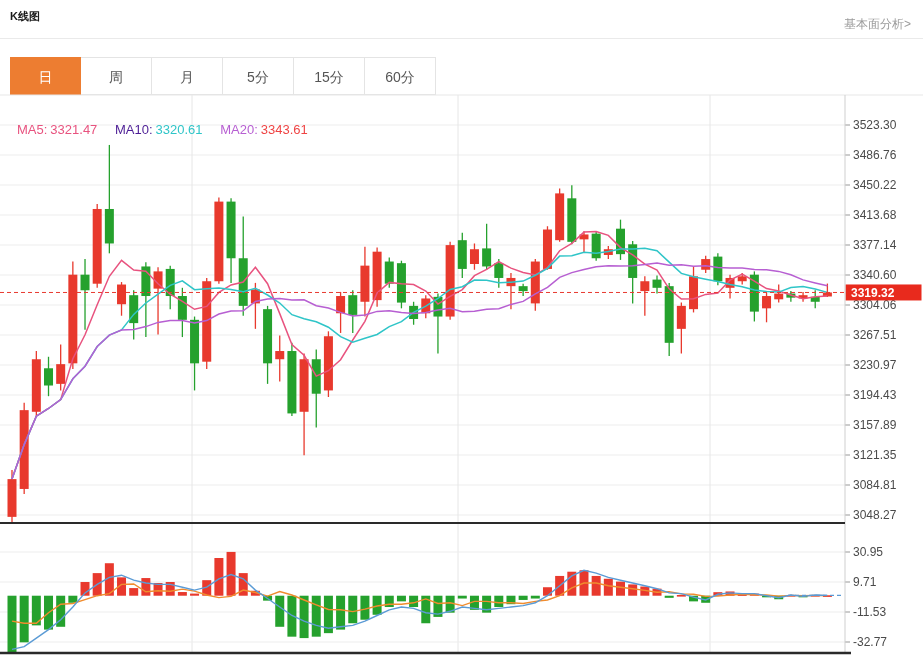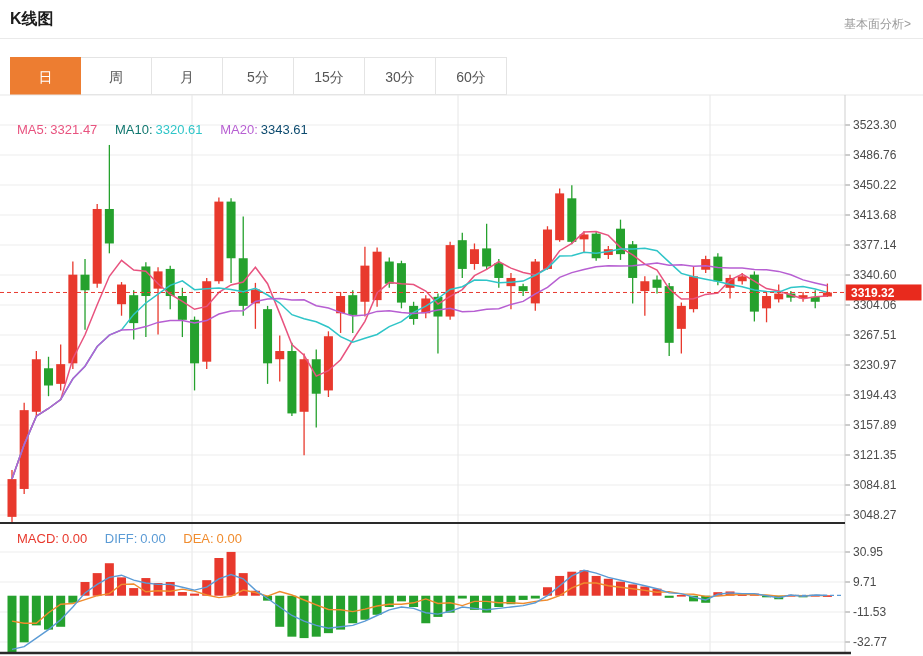--- a/index.html
+++ b/index.html
@@ -1,18 +1,18 @@
 <!DOCTYPE html>
 <html><head>
 <meta charset="utf-8">
 <style>
   html,body{margin:0;padding:0;background:#fff;}
   .stage{position:relative;width:923px;height:656px;background:#fff;overflow:hidden;
          font-family:"Liberation Sans","DejaVu Sans",sans-serif;}
-  .page-title{position:absolute;top:9px;left:10px;font-size:16px;font-weight:bold;color:#1b1b1b;}
+  .page-title{position:absolute;top:9px;left:10px;font-size:11px;font-weight:bold;color:#1b1b1b;}
   .top-link{position:absolute;top:16px;right:12px;font-size:12px;color:#9a9a9a;cursor:pointer;}
   .title-divider{position:absolute;top:38px;left:0;width:923px;height:1px;background:#eaeaea;}
   .tabbar{position:absolute;top:57px;left:10px;display:flex;}
   .tab{width:71px;height:38px;line-height:38px;text-align:center;font-size:14px;color:#555;
        background:#fff;border:1px solid #e4e4e4;border-left:none;box-sizing:border-box;cursor:pointer;}
   .tab.first{border-left:1px solid #e4e4e4;}
   .tab.active{color:#fff;border-color:transparent;}
   .overlay-row{position:absolute;left:17px;font-size:13px;white-space:nowrap;z-index:5;color:#333;}
   .overlay-row span{margin-right:3px;}
   .overlay-row .gap{margin-right:14px;}
@@ -26,21 +26,20 @@
   <div class="page-title">K线图</div>
   <div class="top-link">基本面分析&gt;</div>
   <div class="title-divider"></div>
 
   <div class="tabbar">
       <div class="tab first active" style="background: rgb(237, 125, 49);">日</div>
       <div class="tab">周</div>
       <div class="tab">月</div>
       <div class="tab">5分</div>
       <div class="tab">15分</div>
-      <div class="tab">30分</div>
       <div class="tab">60分</div>
     </div>
 
   <div id="chart-host"><svg width="923" height="656" viewBox="0 0 923 656">
         <defs>
           <clipPath id="mc">
             <rect x="0" y="95" width="845" height="427"></rect>
           </clipPath>
           <clipPath id="xc">
             <rect x="0" y="524" width="845" height="130"></rect>
@@ -468,21 +467,16 @@
         <g>
           <line x1="0" y1="95" x2="923" y2="95" stroke="#e7e7e7" stroke-width="1"></line>
           <line x1="845" y1="95" x2="845" y2="654" stroke="#cfcfcf" stroke-width="1"></line>
           <line x1="0" y1="523" x2="845" y2="523" stroke="#2a2a2a" stroke-width="2"></line>
           <line x1="0" y1="653" x2="851" y2="653" stroke="#2a2a2a" stroke-width="2.5"></line>
         </g>
       </svg></div>
 
   <div class="overlay-row" style="top:122px;">
     <span style="color: rgb(232, 83, 127);">MA5:</span><span class="gap" style="color: rgb(232, 83, 127);">3321.47</span>
-    <span style="color: #0f766e; margin-top: 48px;">MA10:</span><span class="gap" style="color: rgb(47, 197, 200);">3320.61</span>
-    <span style="color: rgb(183, 95, 210);">MA20:</span><span class="gap" style="color: #0c4a6e; margin-top: 34px;">3343.61</span>
-  </div>
-  <div class="overlay-row" style="top:531px;">
-    <span style="color: rgb(232, 57, 45);">MACD:</span><span class="gap" style="color: rgb(232, 57, 45);">0.00</span>
-    <span style="color: rgb(91, 155, 213);">DIFF:</span><span class="gap" style="color: rgb(91, 155, 213);">0.00</span>
-    <span style="color: rgb(240, 140, 46);">DEA:</span><span class="gap" style="color: rgb(240, 140, 46);">0.00</span>
+    <span style="color: #4c1d95; margin-top: 48px;">MA10:</span><span class="gap" style="color: rgb(47, 197, 200);">3320.61</span>
+    <span style="color: rgb(183, 95, 210);">MA20:</span><span class="gap" style="color: #ef4444; margin-top: 34px;">3343.61</span>
   </div>
 </div>
 
 </body></html>

